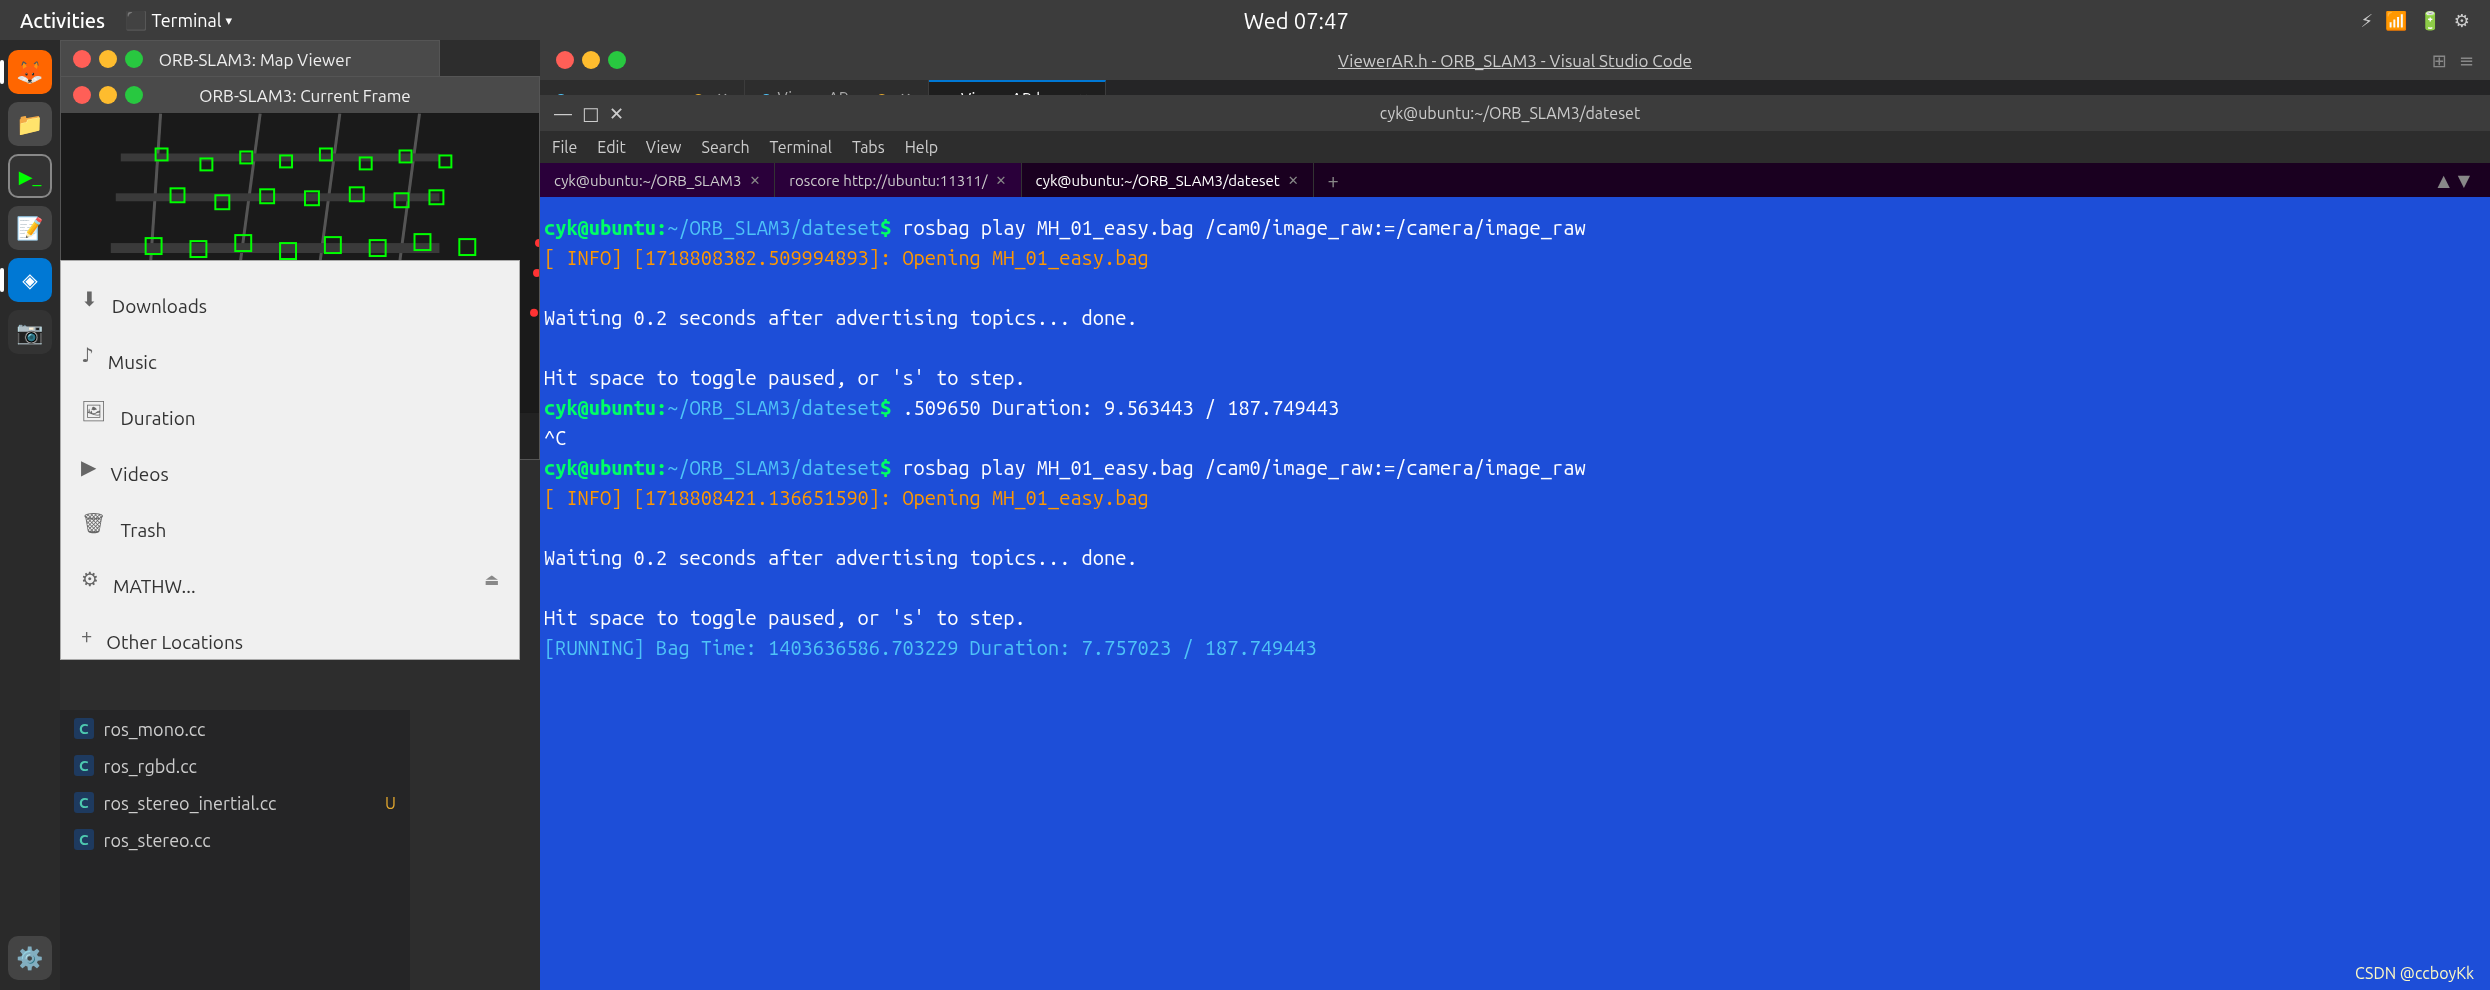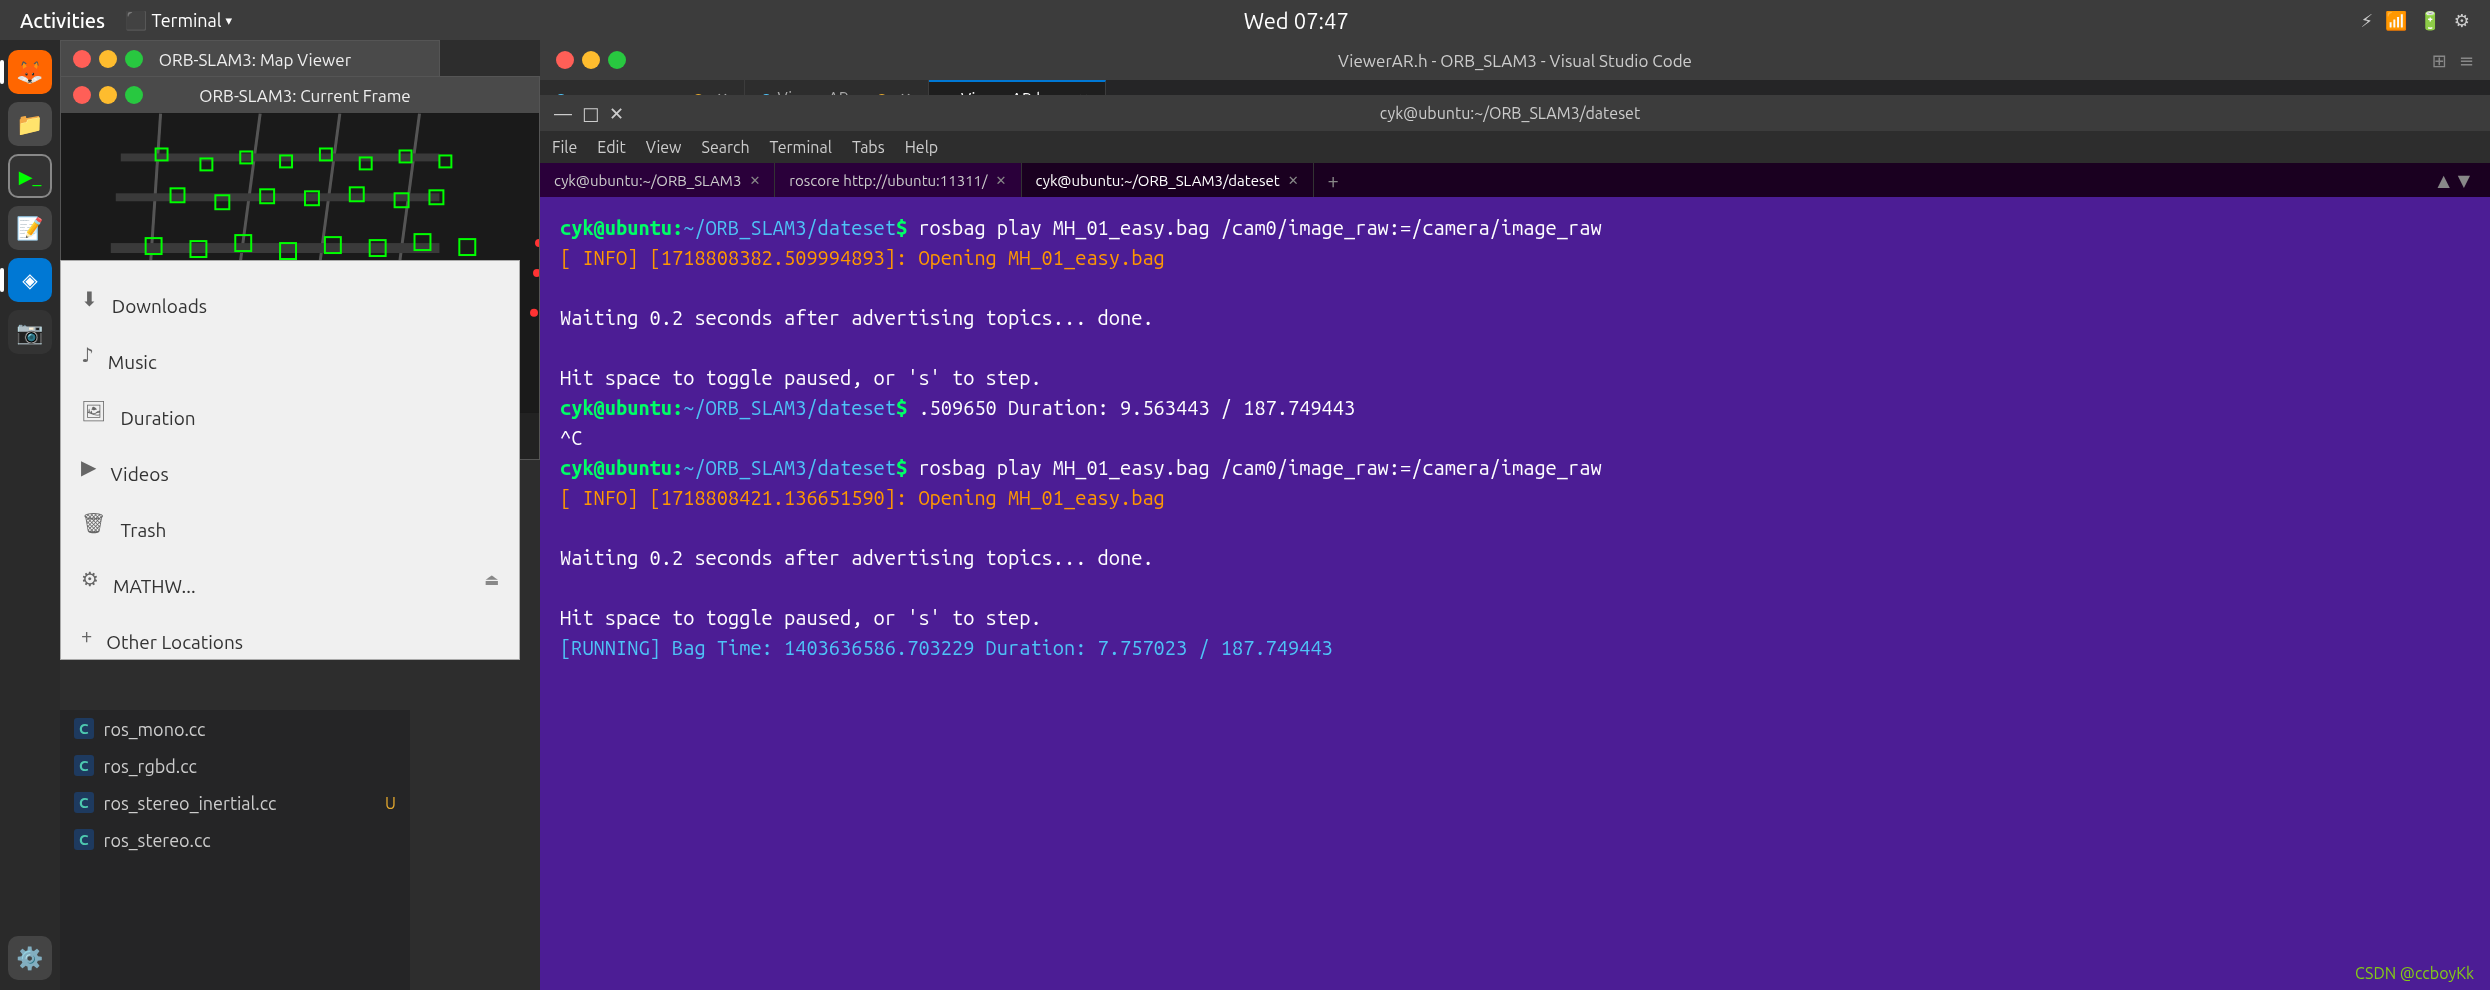--- a/index.html
+++ b/index.html
@@ -155,21 +155,21 @@
     .vscode-titlebar {
       height: 40px;
       background: #3c3c3c;
       display: flex;
       align-items: center;
       justify-content: space-between;
       padding: 0 16px;
       color: #ccc;
       font-size: 17px;
     }
-    .vscode-title { position: absolute; left: 50%; transform: translateX(-50%); color: #ccc; font-size: 17px; }
+    .vscode-title { position: absolute; left: 50%; transform: translateX(-50%); color: #ccc; font-size: 17px; text-decoration: underline; }
     .vscode-menu-bar {
       height: 36px;
       background: #252526;
       display: flex;
       align-items: center;
       gap: 0;
     }
     .vscode-tab {
       height: 36px;
       display: flex;
@@ -241,26 +241,26 @@
       background: #2a003a;
     }
     .term-tab.active {
       background: #1a0020;
       color: #fff;
     }
     .term-tab .tab-x { color: #888; font-size: 13px; }
 
     .terminal-body {
       flex: 1;
-      background: #4c1d95;
+      background: #1d4ed8;
       color: #fff;
       font-family: 'Ubuntu Mono', 'Courier New', monospace;
       font-size: 20px;
       line-height: 1.5;
-      padding: 16px 20px;
+      padding: 16px 4px;
       overflow: hidden;
     }
 
     .term-prompt { color: #00ff66; font-weight: bold; }
     .term-path { color: #4fc3f7; }
     .term-cmd { color: #fff; }
     .term-info { color: #ff9800; }
     .term-running { color: #4fc3f7; }
     .term-normal { color: #fff; }
 
@@ -306,21 +306,21 @@
       cursor: pointer;
     }
     .file-icon-c { color: #4ec9b0; font-size: 15px; font-weight: bold; background: #1e3a5f; padding: 2px 5px; border-radius: 3px; }
     .file-modified { color: #e2a72e; margin-left: auto; font-size: 16px; }
 
     
     .watermark {
       position: absolute;
       bottom: 8px;
       right: 16px;
-      color: #84cc16;
+      color: #fef9c3;
       font-size: 16px;
       z-index: 200;
       text-align: center;
     }
 
     .term-window-controls { display: flex; gap: 10px; align-items: center; }
     .term-win-btn { font-size: 18px; cursor: pointer; color: #ccc; }
   </style>
 </head>
 <body>

